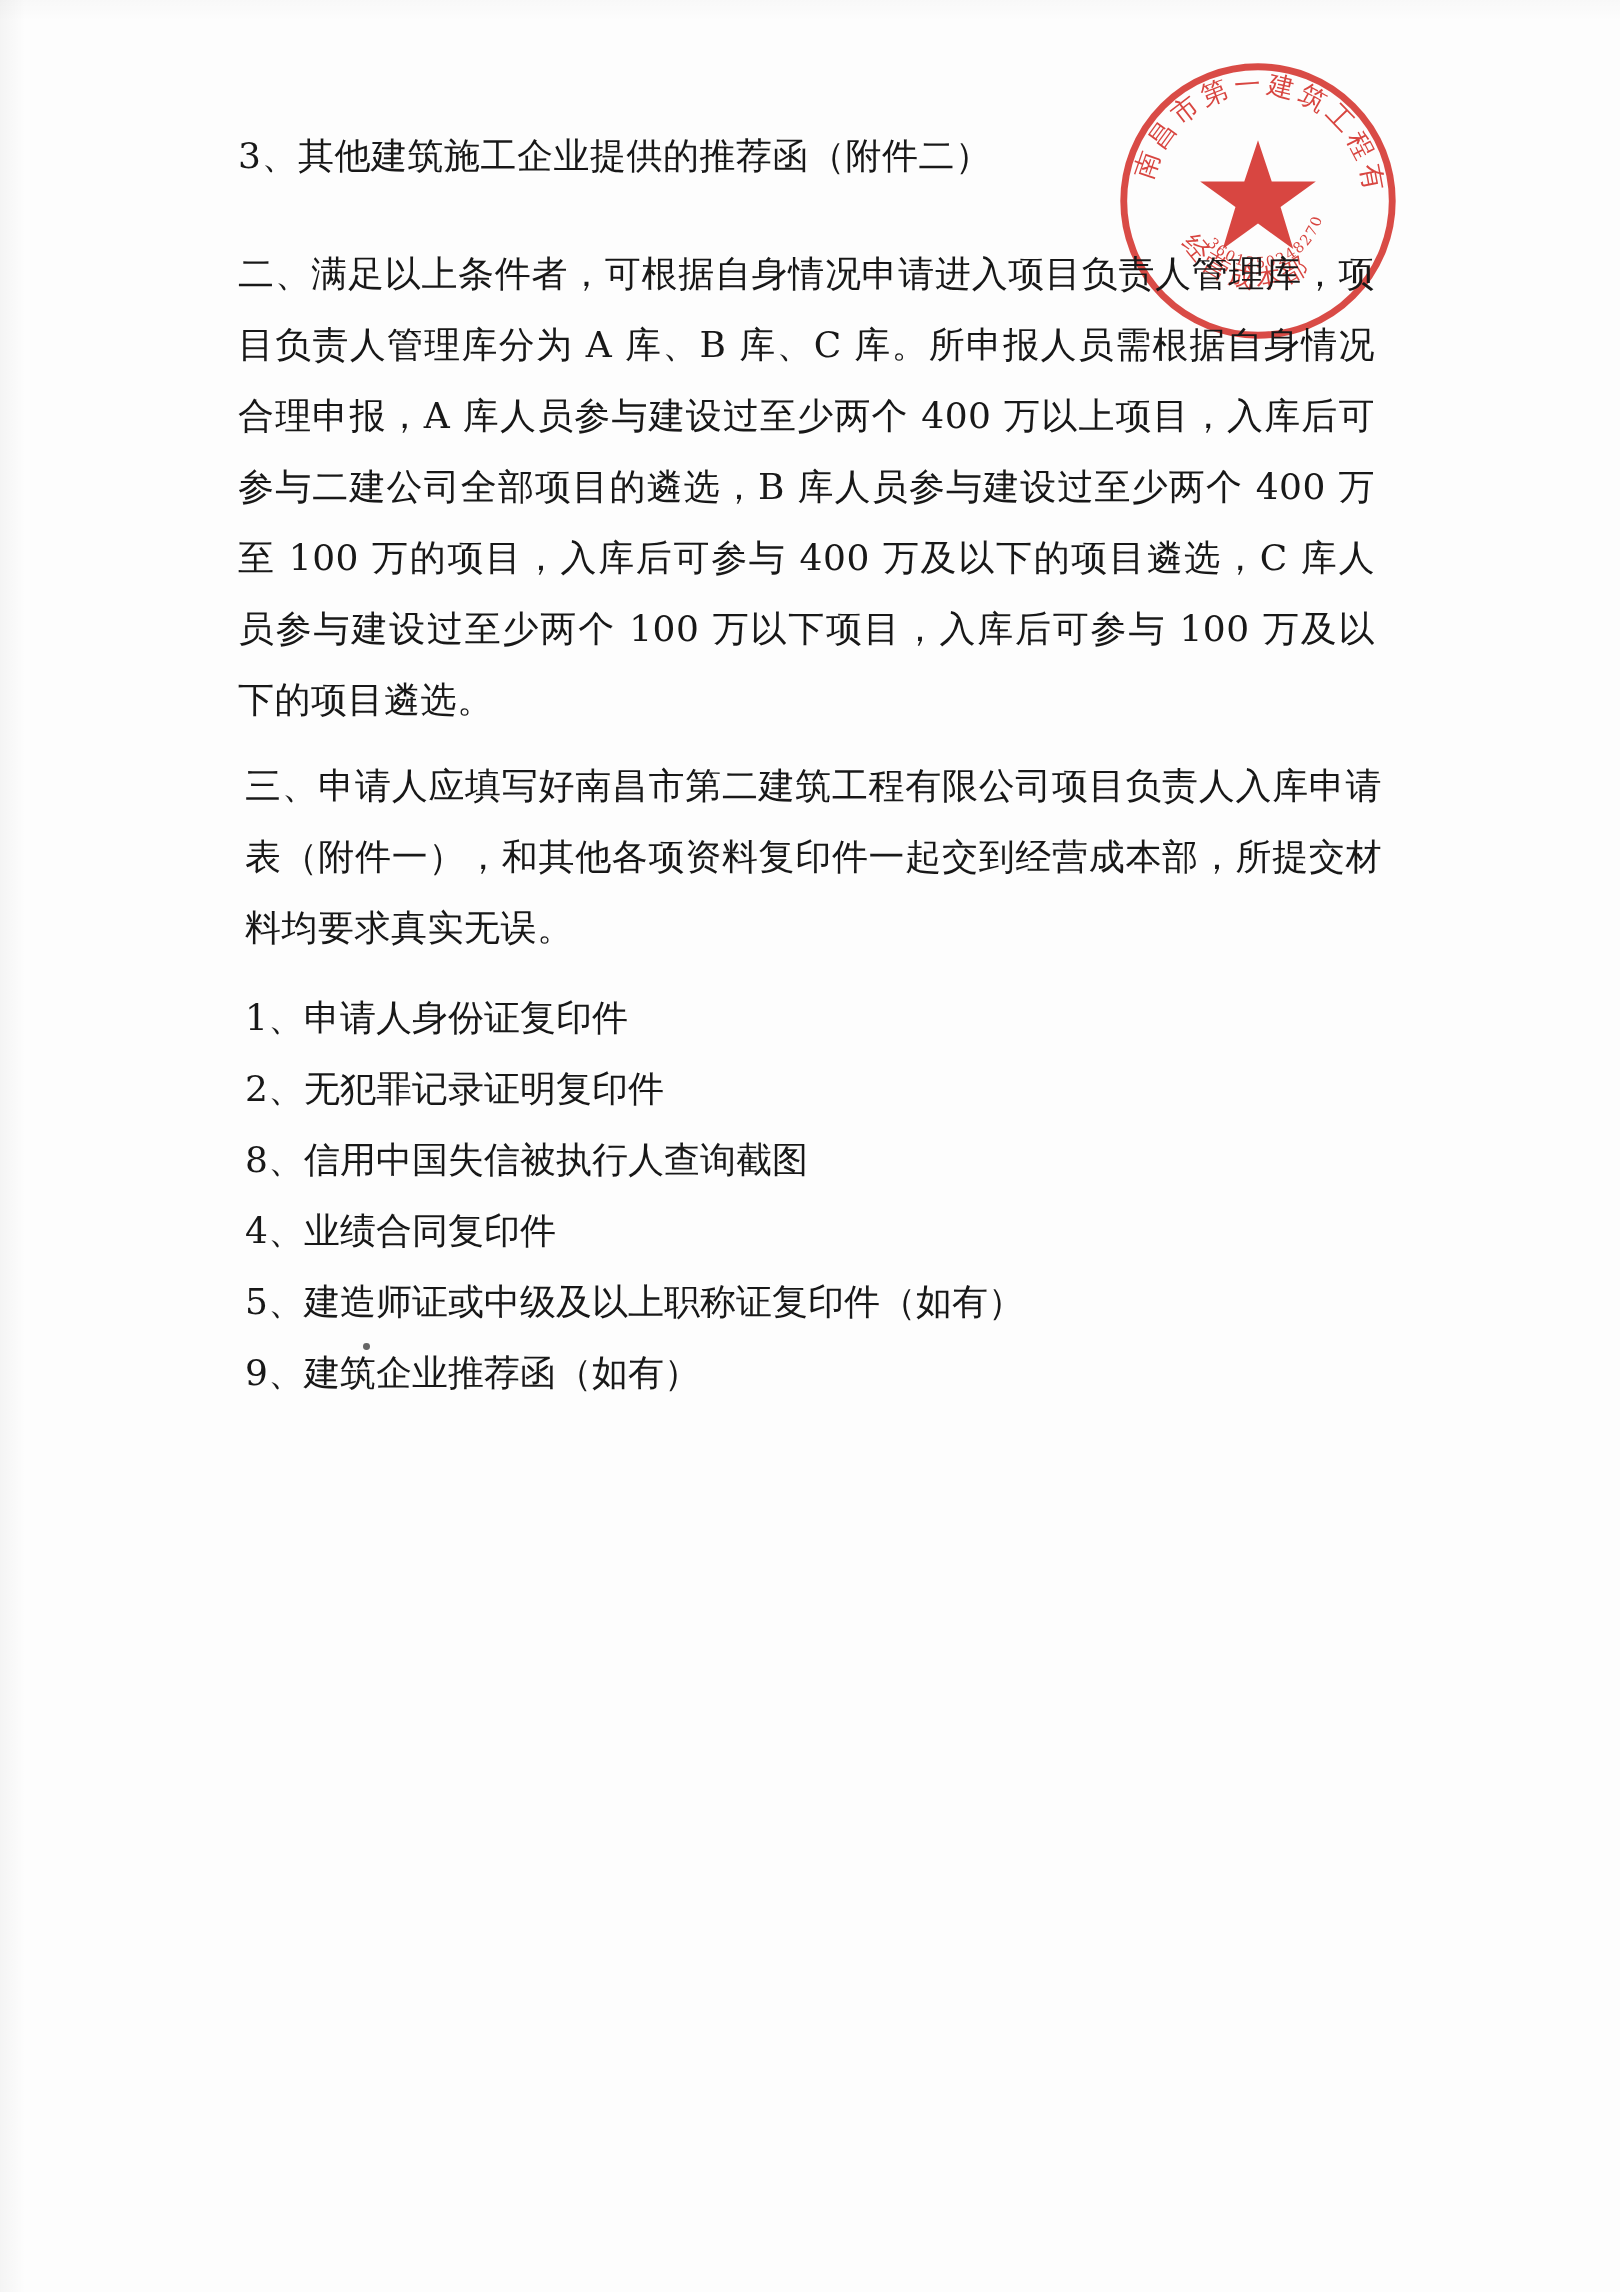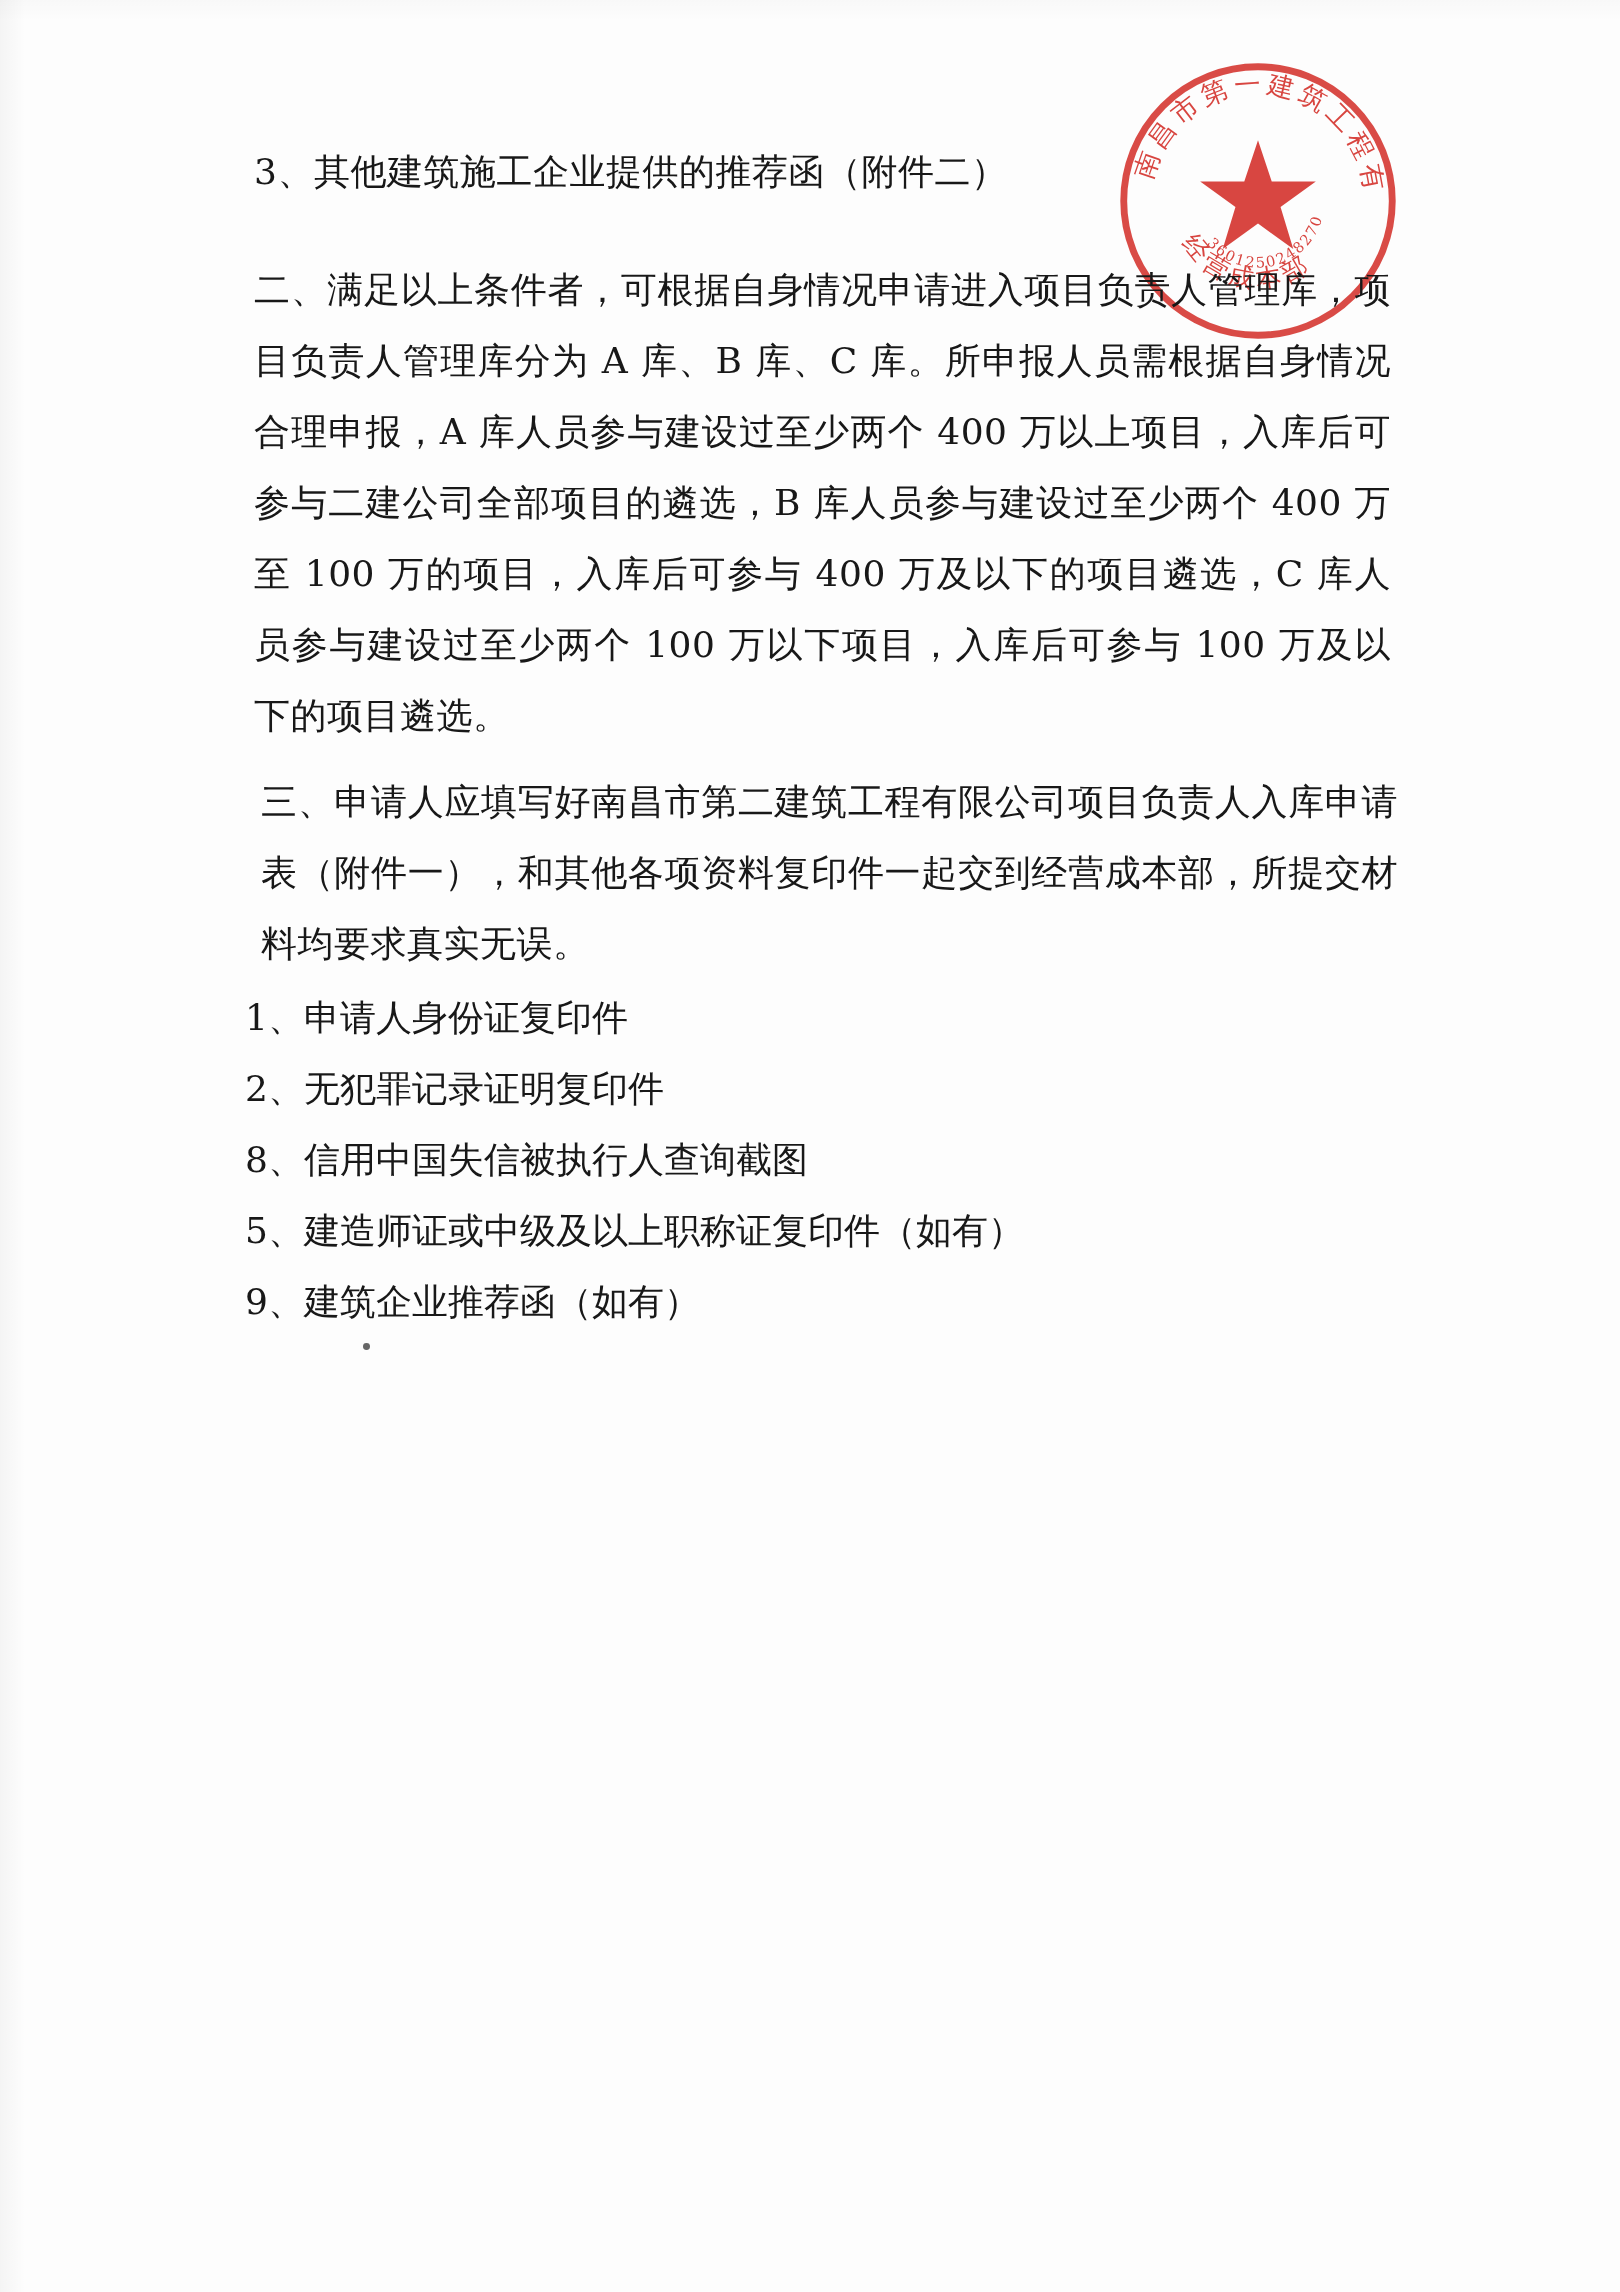--- a/index.html
+++ b/index.html
@@ -34,21 +34,21 @@
     top: 0;
     width: 1147px;
     height: 2293px;
   }
   .para {
     font-size: 36px;
     line-height: 71px;
     letter-spacing: 0.5px;
     text-align: justify;
     color: #181818;
-    margin: 16px;
+    margin: 0;
   }
 
   .block-3 {
     position: absolute;
     top: 120px;
     left: 0;
     width: 1137px;
   }
   .block-two {
     position: absolute;
@@ -149,20 +149,21 @@
 
     <p class="para block-two">二、满足以上条件者，可根据自身情况申请进入项目负责人管理库，项目负责人管理库分为 A 库、B 库、C 库。所申报人员需根据自身情况合理申报，A 库人员参与建设过至少两个 400 万以上项目，入库后可参与二建公司全部项目的遴选，B 库人员参与建设过至少两个 400 万至 100 万的项目，入库后可参与 400 万及以下的项目遴选，C 库人员参与建设过至少两个 100 万以下项目，入库后可参与 100 万及以下的项目遴选。</p>
 
     <p class="para block-three">三、申请人应填写好南昌市第二建筑工程有限公司项目负责人入库申请表（附件一），和其他各项资料复印件一起交到经营成本部，所提交材料均要求真实无误。</p>
 
 
     <ul class="list">
       <li>1、申请人身份证复印件</li>
       <li>2、无犯罪记录证明复印件</li>
       <li>8、信用中国失信被执行人查询截图</li>
+      <li>4、业绩合同复印件</li>
       <li>5、建造师证或中级及以上职称证复印件（如有）</li>
       <li>9、建筑企业推荐函（如有）</li>
     </ul>
 
     <div class="dot-mark"></div>
   </div>
 </div>
 
 
 </body></html>

